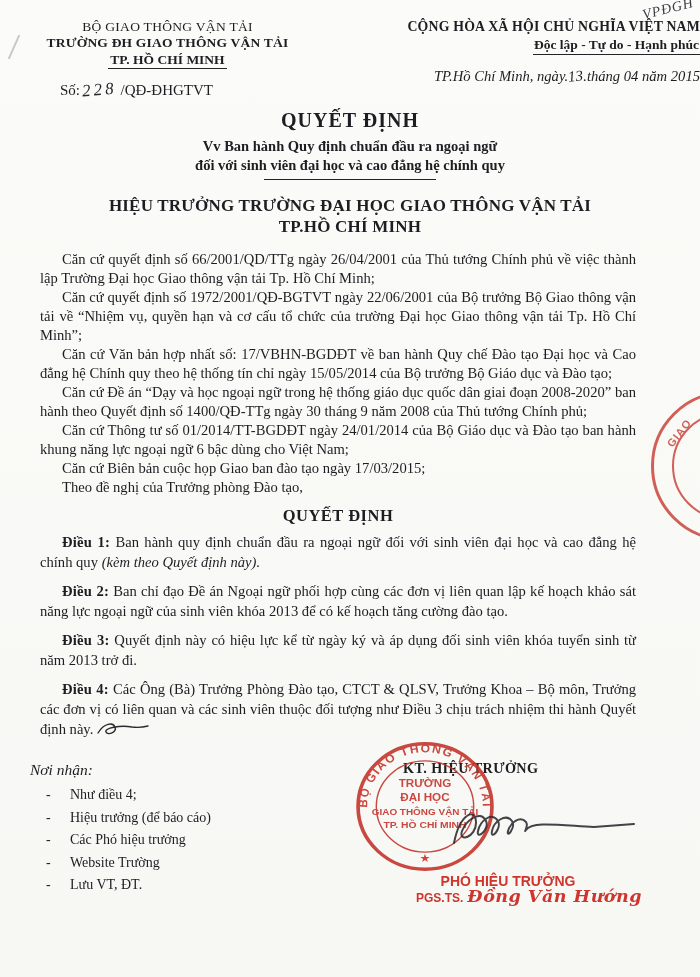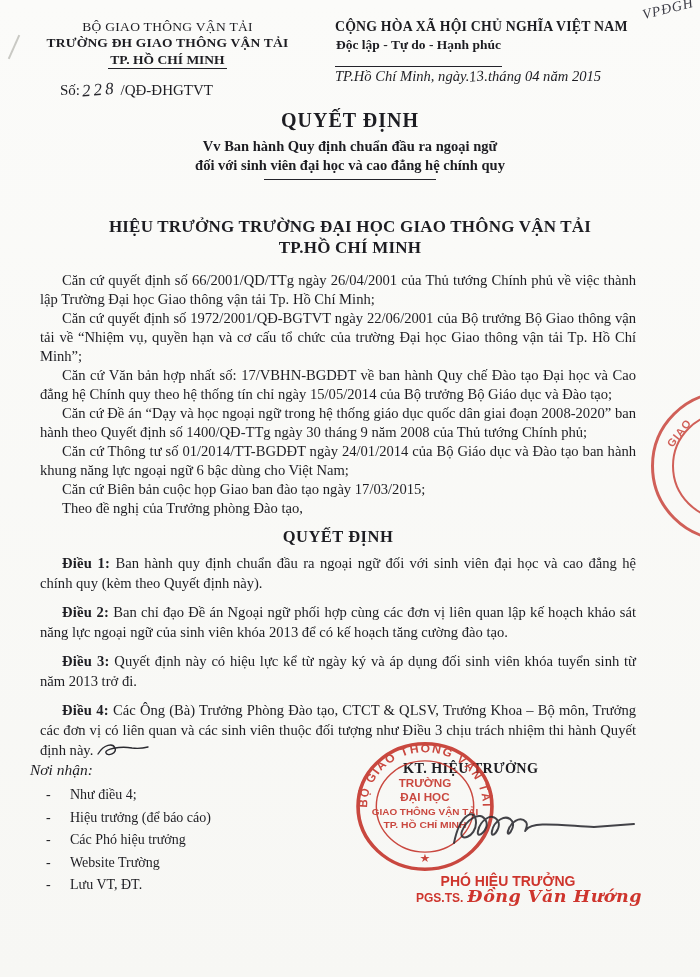--- a/index.html
+++ b/index.html
@@ -14,44 +14,44 @@
   .header-left { width:335px; text-align:center; }
   .hl1 { font-size:13.5px; letter-spacing:.3px; }
   .hl2 { font-size:13.5px; font-weight:bold; letter-spacing:.2px; }
   .hl3 { font-size:13.5px; font-weight:bold; margin-top:1px; }
   .hl3 span { border-bottom:1.6px solid #23232a; padding:0 2px 1px; }
   .so-line { margin-top:12px; font-size:15px; text-align:center; margin-right:62px; }
   .handwritten-num {
     display:inline-block; font-style:italic; font-size:17px; letter-spacing:3px;
     transform:rotate(-5deg); margin:0 4px 0 2px; color:#26262c;
   }
-  .header-right { width:365px; text-align:left; }
+  .header-right { width:365px; text-align:right; }
   .hr1 { font-size:13.8px; font-weight:bold; letter-spacing:.2px; }
   .hr2 { font-size:13.5px; font-weight:bold; margin-top:2px; }
-  .hr2 span { border-bottom:1.6px solid #23232a; padding:0 1px 14px; }
+  .hr2 span { border-bottom:1.6px solid #23232a; padding:0 1px 2px; }
   .date-line { margin-top:15px; font-size:14.6px; font-style:italic; }
   .handwritten-day { display:inline-block; font-style:italic; font-size:15px; transform:rotate(-6deg); }
   .corner-note {
     position:absolute; top:1px; right:6px; font-style:italic; font-size:14px;
     transform:rotate(-14deg); color:#3c3c46; letter-spacing:1px;
   }
   .pencil-mark { position:absolute; left:13px; top:34px; width:2px; height:26px;
     background:#c9c9c4; transform:rotate(24deg); }
   
   .title { text-align:center; font-weight:bold; font-size:20px; letter-spacing:1px; margin-top:9px; }
   .subtitle { text-align:center; font-weight:bold; font-size:14.5px; line-height:19px; margin-top:5px; }
   .subtitle-rule { width:172px; border-bottom:1.6px solid #23232a; margin:4px auto 0; }
-  .heading2 { text-align:center; font-weight:bold; font-size:17px; line-height:21px; margin-top:36px; letter-spacing:.2px; }
+  .heading2 { text-align:center; font-weight:bold; font-size:17px; line-height:21px; margin-top:15px; letter-spacing:.2px; }
   
   .doc-body { margin:13px 64px 0 40px; }
   .recital { margin:0; font-size:14.6px; line-height:19px; text-align:justify; text-indent:22px; }
   .decision-heading { text-align:center; font-weight:bold; font-size:16.5px; letter-spacing:.5px; margin:9px 0 6px; }
   .article { margin:0 0 9px; font-size:14.6px; line-height:20px; text-align:justify; text-indent:22px; }
   .article b { letter-spacing:.2px; }
-  .article .it { }
+  .article .it { font-style:italic; }
   .squiggle { vertical-align:-3px; margin-left:3px; }
   
   .recipients { position:absolute; left:30px; top:761px; font-size:14px; }
   .recipients-heading { font-weight:normal; font-style:italic; font-size:15.5px; }
   .recipients ul { list-style:none; margin:5px 0 0 14px; padding:0; }
   .recipients li { line-height:22.5px; }
   .recipients li::before { content:"-"; display:inline-block; width:24px; margin-left:2px; }
   .kt-line { position:absolute; left:403px; top:760px; font-weight:bold; font-size:14.2px; letter-spacing:.4px; }
   .stamp { position:absolute; left:354px; top:740px; opacity:.9; }
   .sig { position:absolute; left:446px; top:797px; opacity:.88; }

